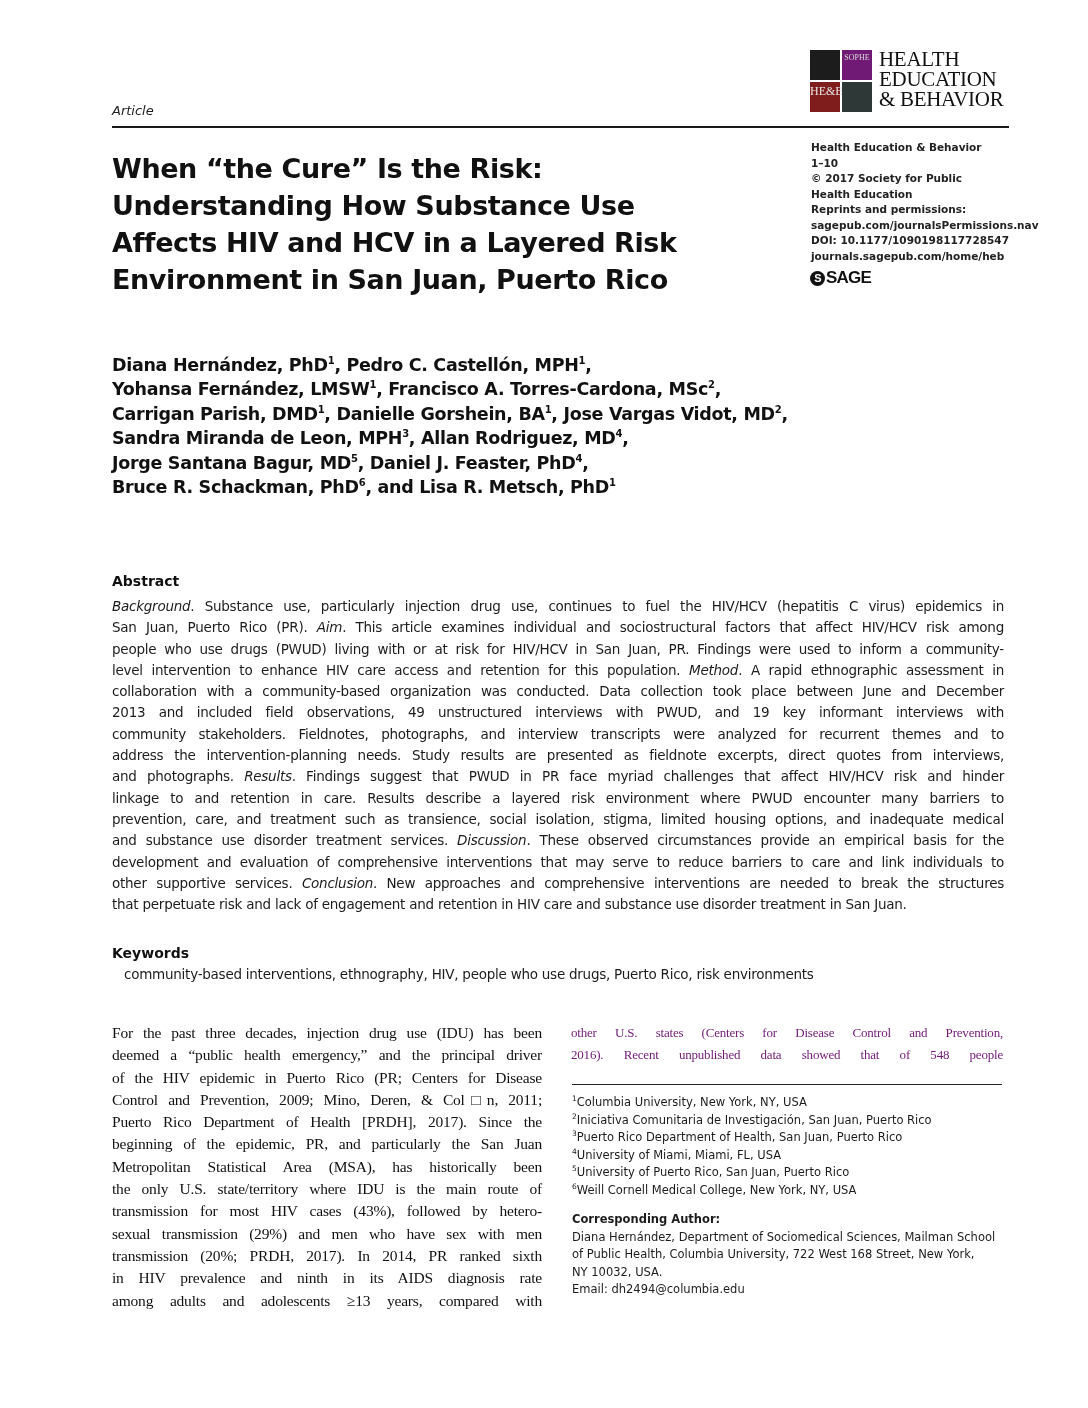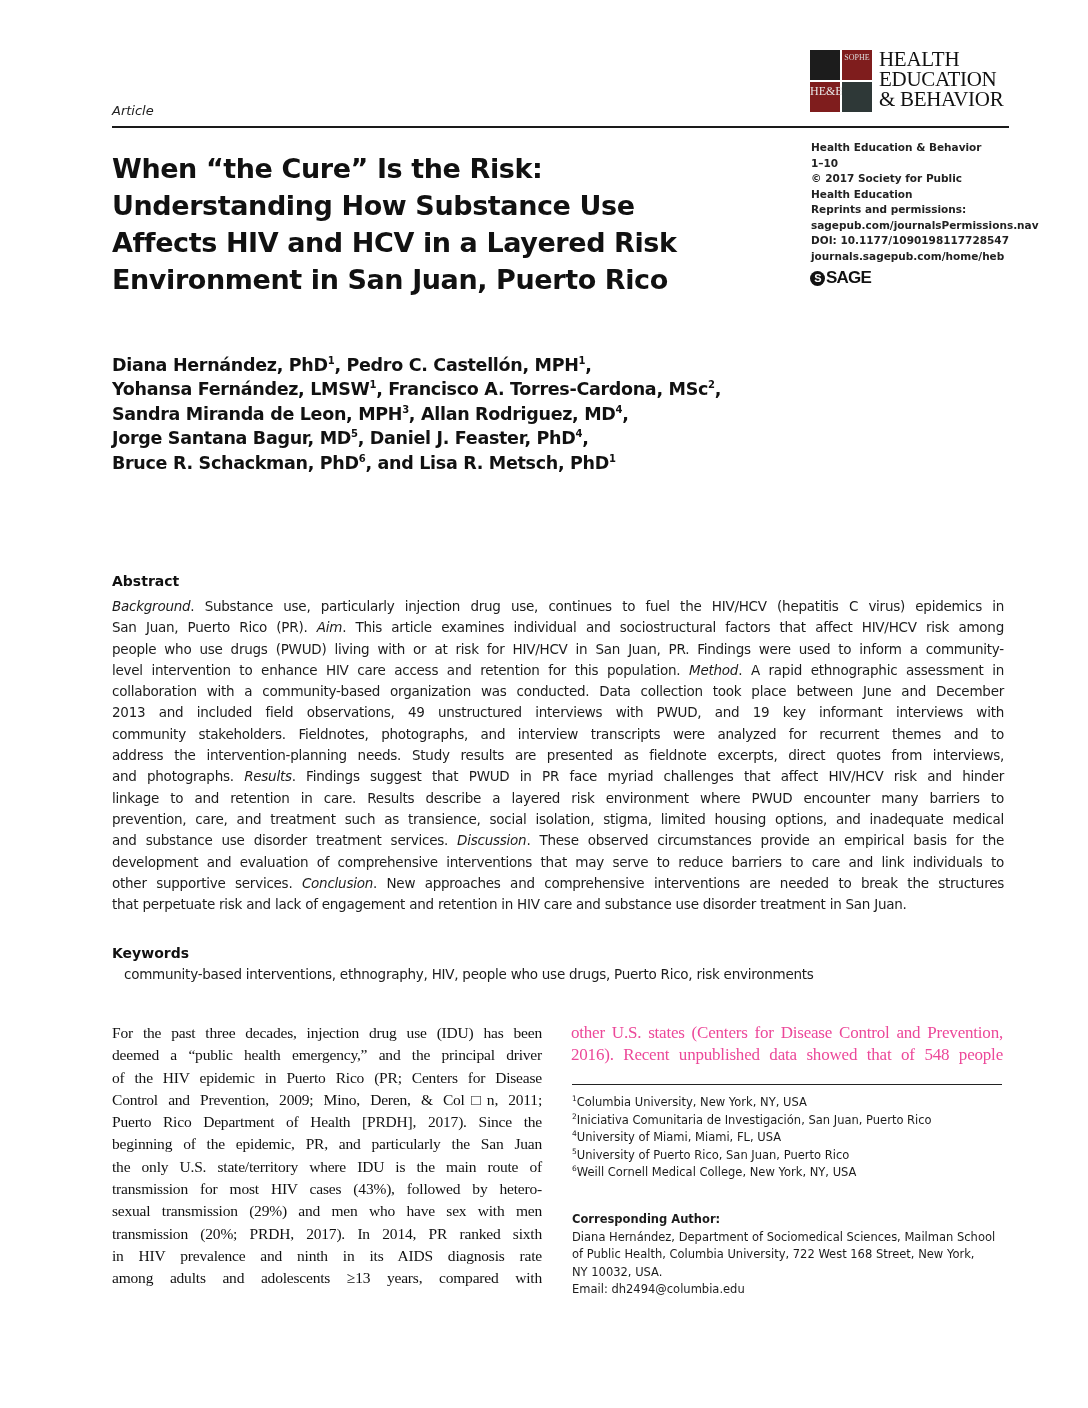--- a/index.html
+++ b/index.html
@@ -5,21 +5,21 @@
     html, body { margin: 0; padding: 0; background: #ffffff; }
     body { width: 1088px; height: 1408px; position: relative; overflow: hidden; color: #1a1a1a; }
     .sans { font-family: "DejaVu Sans", "Liberation Sans", sans-serif; }
     .serif { font-family: "Liberation Serif", "DejaVu Serif", serif; }
 
     
     .logo { position: absolute; left: 810px; top: 50px; width: 196px; height: 63px; }
     .logo-grid { position: absolute; left: 0; top: 0; width: 63px; height: 63px; }
     .logo-cell { position: absolute; width: 30px; height: 30px; }
     .c1 { left: 0; top: 0; background: #1c1c1c; }
-    .c2 { left: 32px; top: 0; background: #7f1d1d; color: #ddd; font-family: "Liberation Serif", serif; font-size: 8px; line-height: 8px; text-align: center; padding-top: 4px; box-sizing: border-box; }
+    .c2 { left: 32px; top: 0; background: #701a75; color: #ddd; font-family: "Liberation Serif", serif; font-size: 8px; line-height: 8px; text-align: center; padding-top: 4px; box-sizing: border-box; }
     .c3 { left: 0; top: 32px; background: #7f1d1d; color: #e8e8e8; font-family: "Liberation Serif", serif; font-size: 12px; line-height: 12px; text-align: center; padding-top: 3px; box-sizing: border-box; }
     .c4 { left: 32px; top: 32px; background: #2e3837; }
     .logo-text { position: absolute; left: 69px; top: -1px; font-family: "Liberation Serif", serif; font-size: 21px; line-height: 20px; color: #111; letter-spacing: -0.3px; }
     .logo-text div { white-space: nowrap; }
 
     
     .article-label { position: absolute; left: 112px; top: 103px; font-size: 13px; font-style: italic; color: #222; }
     .top-rule { position: absolute; left: 112px; top: 126px; width: 897px; height: 2px; background: #1a1a1a; }
 
     
@@ -41,21 +41,21 @@
     .section-head { position: absolute; left: 112px; font-size: 14px; font-weight: bold; color: #111; }
     .abstract-body { position: absolute; left: 112px; top: 596px; width: 892px; font-size: 13.5px; line-height: 21.3px; color: #1c1c1c; text-align: justify; letter-spacing: -0.25px; }
     .abstract-body div { text-align-last: justify; white-space: nowrap; }
     .abstract-body div.last { text-align-last: left; }
     .abstract-body i { font-style: italic; }
     .keywords-body { position: absolute; left: 112px; top: 966px; font-size: 13.5px; color: #1c1c1c; letter-spacing: -0.25px; margin-left: 12px; }
 
     
     .body-left { position: absolute; left: 112px; top: 1022px; width: 430px; font-size: 15.5px; line-height: 22.3px; color: #111; letter-spacing: -0.2px; }
     .body-left div { text-align: justify; text-align-last: justify; white-space: nowrap; }
-    .body-right { position: absolute; left: 571px; top: 1022px; width: 432px; font-size: 17px; line-height: 22.3px; color: #ec4899; letter-spacing: -0.2px; }
+    .body-right { position: absolute; left: 571px; top: 1022px; width: 432px; font-size: 13px; line-height: 22.3px; color: #701a75; letter-spacing: -0.2px; }
     .body-right div { text-align: justify; text-align-last: justify; white-space: nowrap; }
     .foot-rule { position: absolute; left: 572px; top: 1084px; width: 430px; height: 1px; background: #222; }
     .affils { position: absolute; left: 572px; top: 1094px; font-size: 11.5px; line-height: 17.6px; color: #1c1c1c; }
     .affils div { white-space: nowrap; }
     .affils sup { font-size: 7.5px; vertical-align: super; line-height: 0; }
     .corr { position: absolute; left: 572px; top: 1211px; font-size: 11.5px; line-height: 17.6px; color: #1c1c1c; }
     .corr div { white-space: nowrap; }
     .corr .corr-head { font-weight: bold; }
   </style>
 </head>
@@ -96,20 +96,21 @@
   <div>journals.sagepub.com/home/heb</div>
 </div>
 <div class="sage">
   <span class="sage-circle">S</span>
   <span>SAGE</span>
 </div>
 
 <div class="authors sans" id="authors">
     <div><span>Diana Hernández, PhD</span><sup>1</sup><span>, </span><span>Pedro C. Castellón, MPH</span><sup>1</sup><span>,</span></div>
     <div><span>Yohansa Fernández, LMSW</span><sup>1</sup><span>, </span><span>Francisco A. Torres-Cardona, MSc</span><sup>2</sup><span>,</span></div>
+    <div><span>Carrigan Parish, DMD</span><sup>1</sup><span>, </span><span>Danielle Gorshein, BA</span><sup>1</sup><span>, </span><span>Jose Vargas Vidot, MD</span><sup>2</sup><span>,</span></div>
     <div><span>Sandra Miranda de Leon, MPH</span><sup>3</sup><span>, </span><span>Allan Rodriguez, MD</span><sup>4</sup><span>,</span></div>
     <div><span>Jorge Santana Bagur, MD</span><sup>5</sup><span>, </span><span>Daniel J. Feaster, PhD</span><sup>4</sup><span>,</span></div>
     <div><span>Bruce R. Schackman, PhD</span><sup>6</sup><span>, and </span><span>Lisa R. Metsch, PhD</span><sup>1</sup><span></span></div>
   </div>
 
 <div class="section-head sans" style="top:573px;">Abstract</div>
 <div class="abstract-body sans" id="abstract-body">
     <div><i>Background</i><span>. Substance use, particularly injection drug use, continues to fuel the HIV/HCV (hepatitis C virus) epidemics in</span></div>
     <div><span>San Juan, Puerto Rico (PR). </span><i>Aim</i><span>. This article examines individual and sociostructural factors that affect HIV/HCV risk among</span></div>
     <div><span>people who use drugs (PWUD) living with or at risk for HIV/HCV in San Juan, PR. Findings were used to inform a community-</span></div>
@@ -130,36 +131,38 @@
 <div class="section-head sans" style="top:945px;">Keywords</div>
 <div class="keywords-body sans">community-based interventions, ethnography, HIV, people who use drugs, Puerto Rico, risk environments</div>
 
 <div class="body-left serif" id="body-left">
     <div>For the past three decades, injection drug use (IDU) has been</div>
     <div>deemed a “public health emergency,” and the principal driver</div>
     <div>of the HIV epidemic in Puerto Rico (PR; Centers for Disease</div>
     <div>Control and Prevention, 2009; Mino, Deren, &amp; Col□n, 2011;</div>
     <div>Puerto Rico Department of Health [PRDH], 2017). Since the</div>
     <div>beginning of the epidemic, PR, and particularly the San Juan</div>
+    <div>Metropolitan Statistical Area (MSA), has historically been</div>
     <div>the only U.S. state/territory where IDU is the main route of</div>
     <div>transmission for most HIV cases (43%), followed by hetero-</div>
     <div>sexual transmission (29%) and men who have sex with men</div>
     <div>transmission (20%; PRDH, 2017). In 2014, PR ranked sixth</div>
     <div>in HIV prevalence and ninth in its AIDS diagnosis rate</div>
     <div>among adults and adolescents ≥13 years, compared with</div>
   </div>
 <div class="body-right serif" id="body-right">
     <div>other U.S. states (Centers for Disease Control and Prevention,</div>
     <div>2016). Recent unpublished data showed that of 548 people</div>
   </div>
 <div class="foot-rule"></div>
 
 <div class="affils sans" id="affils">
     <div><sup>1</sup><span>Columbia University, New York, NY, USA</span></div>
     <div><sup>2</sup><span>Iniciativa Comunitaria de Investigación, San Juan, Puerto Rico</span></div>
+    <div><sup>3</sup><span>Puerto Rico Department of Health, San Juan, Puerto Rico</span></div>
     <div><sup>4</sup><span>University of Miami, Miami, FL, USA</span></div>
     <div><sup>5</sup><span>University of Puerto Rico, San Juan, Puerto Rico</span></div>
     <div><sup>6</sup><span>Weill Cornell Medical College, New York, NY, USA</span></div>
   </div>
 
 <div class="corr sans">
   <div class="corr-head">Corresponding Author:</div>
   <div>Diana Hernández, Department of Sociomedical Sciences, Mailman School</div>
   <div>of Public Health, Columbia University, 722 West 168 Street, New York,</div>
   <div>NY 10032, USA.</div>

